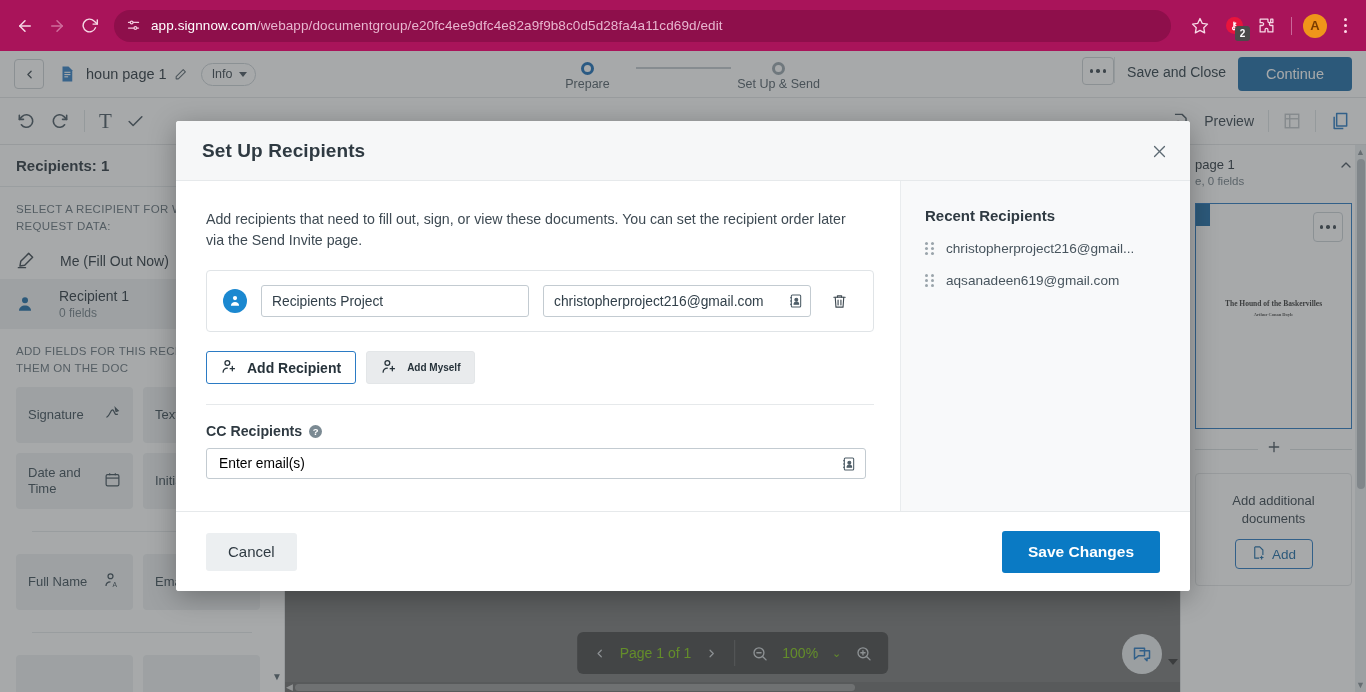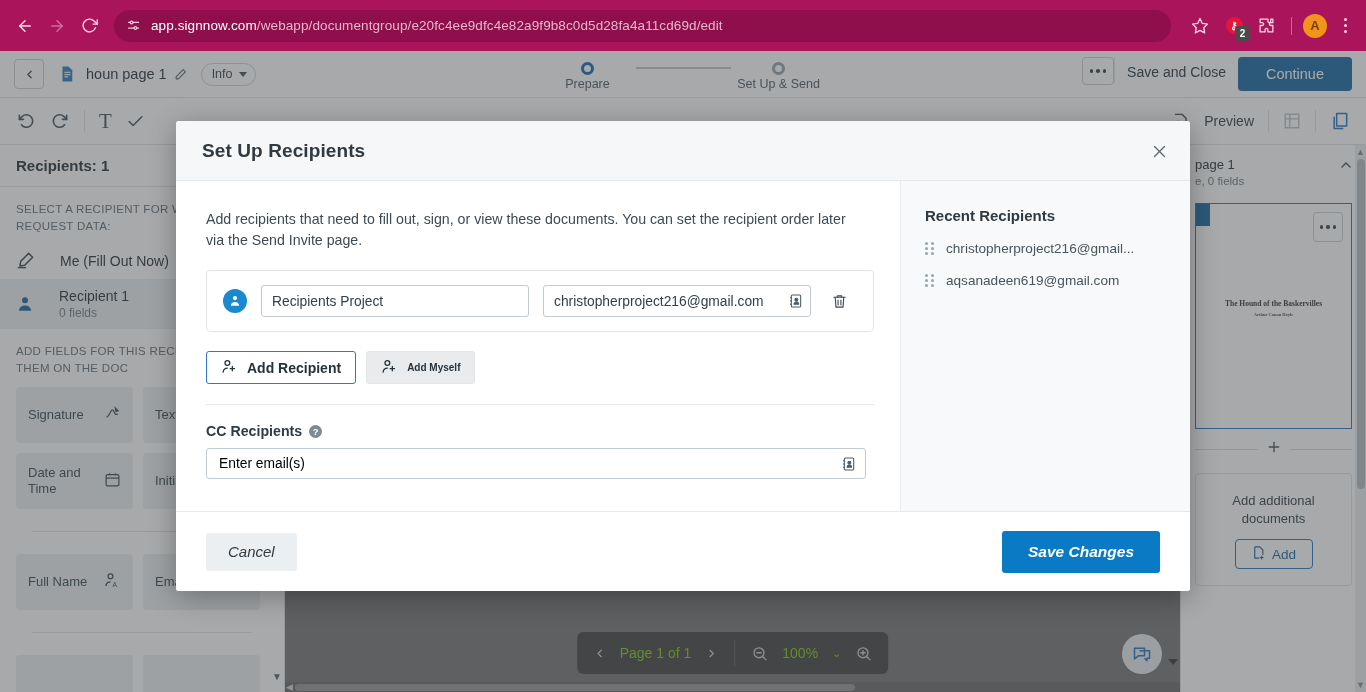--- a/index.html
+++ b/index.html
@@ -233,21 +233,21 @@
     display: flex; align-items: center; justify-content: space-between; padding: 0 8px 0 12px;
     font-size: 13.8px;
   }
   .rr-title { font-size: 15px; color: #2f3a42; font-weight: bold; }
   .rr-item { display: flex; align-items: center; gap: 12px; margin-top: 17px; }
   .grip { display: grid; grid-template-columns: 3px 3px; gap: 2px 3px; flex: none; }
   .grip i { width: 3px; height: 3px; border-radius: 50%; background: #9aa4ab; display: block; }
   .rr-mail { font-size: 13.6px; color: #48555e; white-space: nowrap; }
   .modal-footer {
     height: 80px; border-top: 1px solid #e6e9eb; display: flex; align-items: center;
-    padding: 12px 30px; background: #fff; font-style: italic;
+    padding: 12px 30px; background: #fff;
   }
   .cancel-btn {
     height: 38px; padding: 0 22px; background: #eceff1; border-radius: 3px; color: #2f3a42;
     font-size: 15px; display: flex; align-items: center;
   }
   .save-btn {
     margin-left: auto; height: 42px; padding: 0 26px; background: #0a7ac4; border-radius: 3px;
     color: #fff; font-size: 15.5px; font-weight: bold; display: flex; align-items: center;
   }
 </style>

